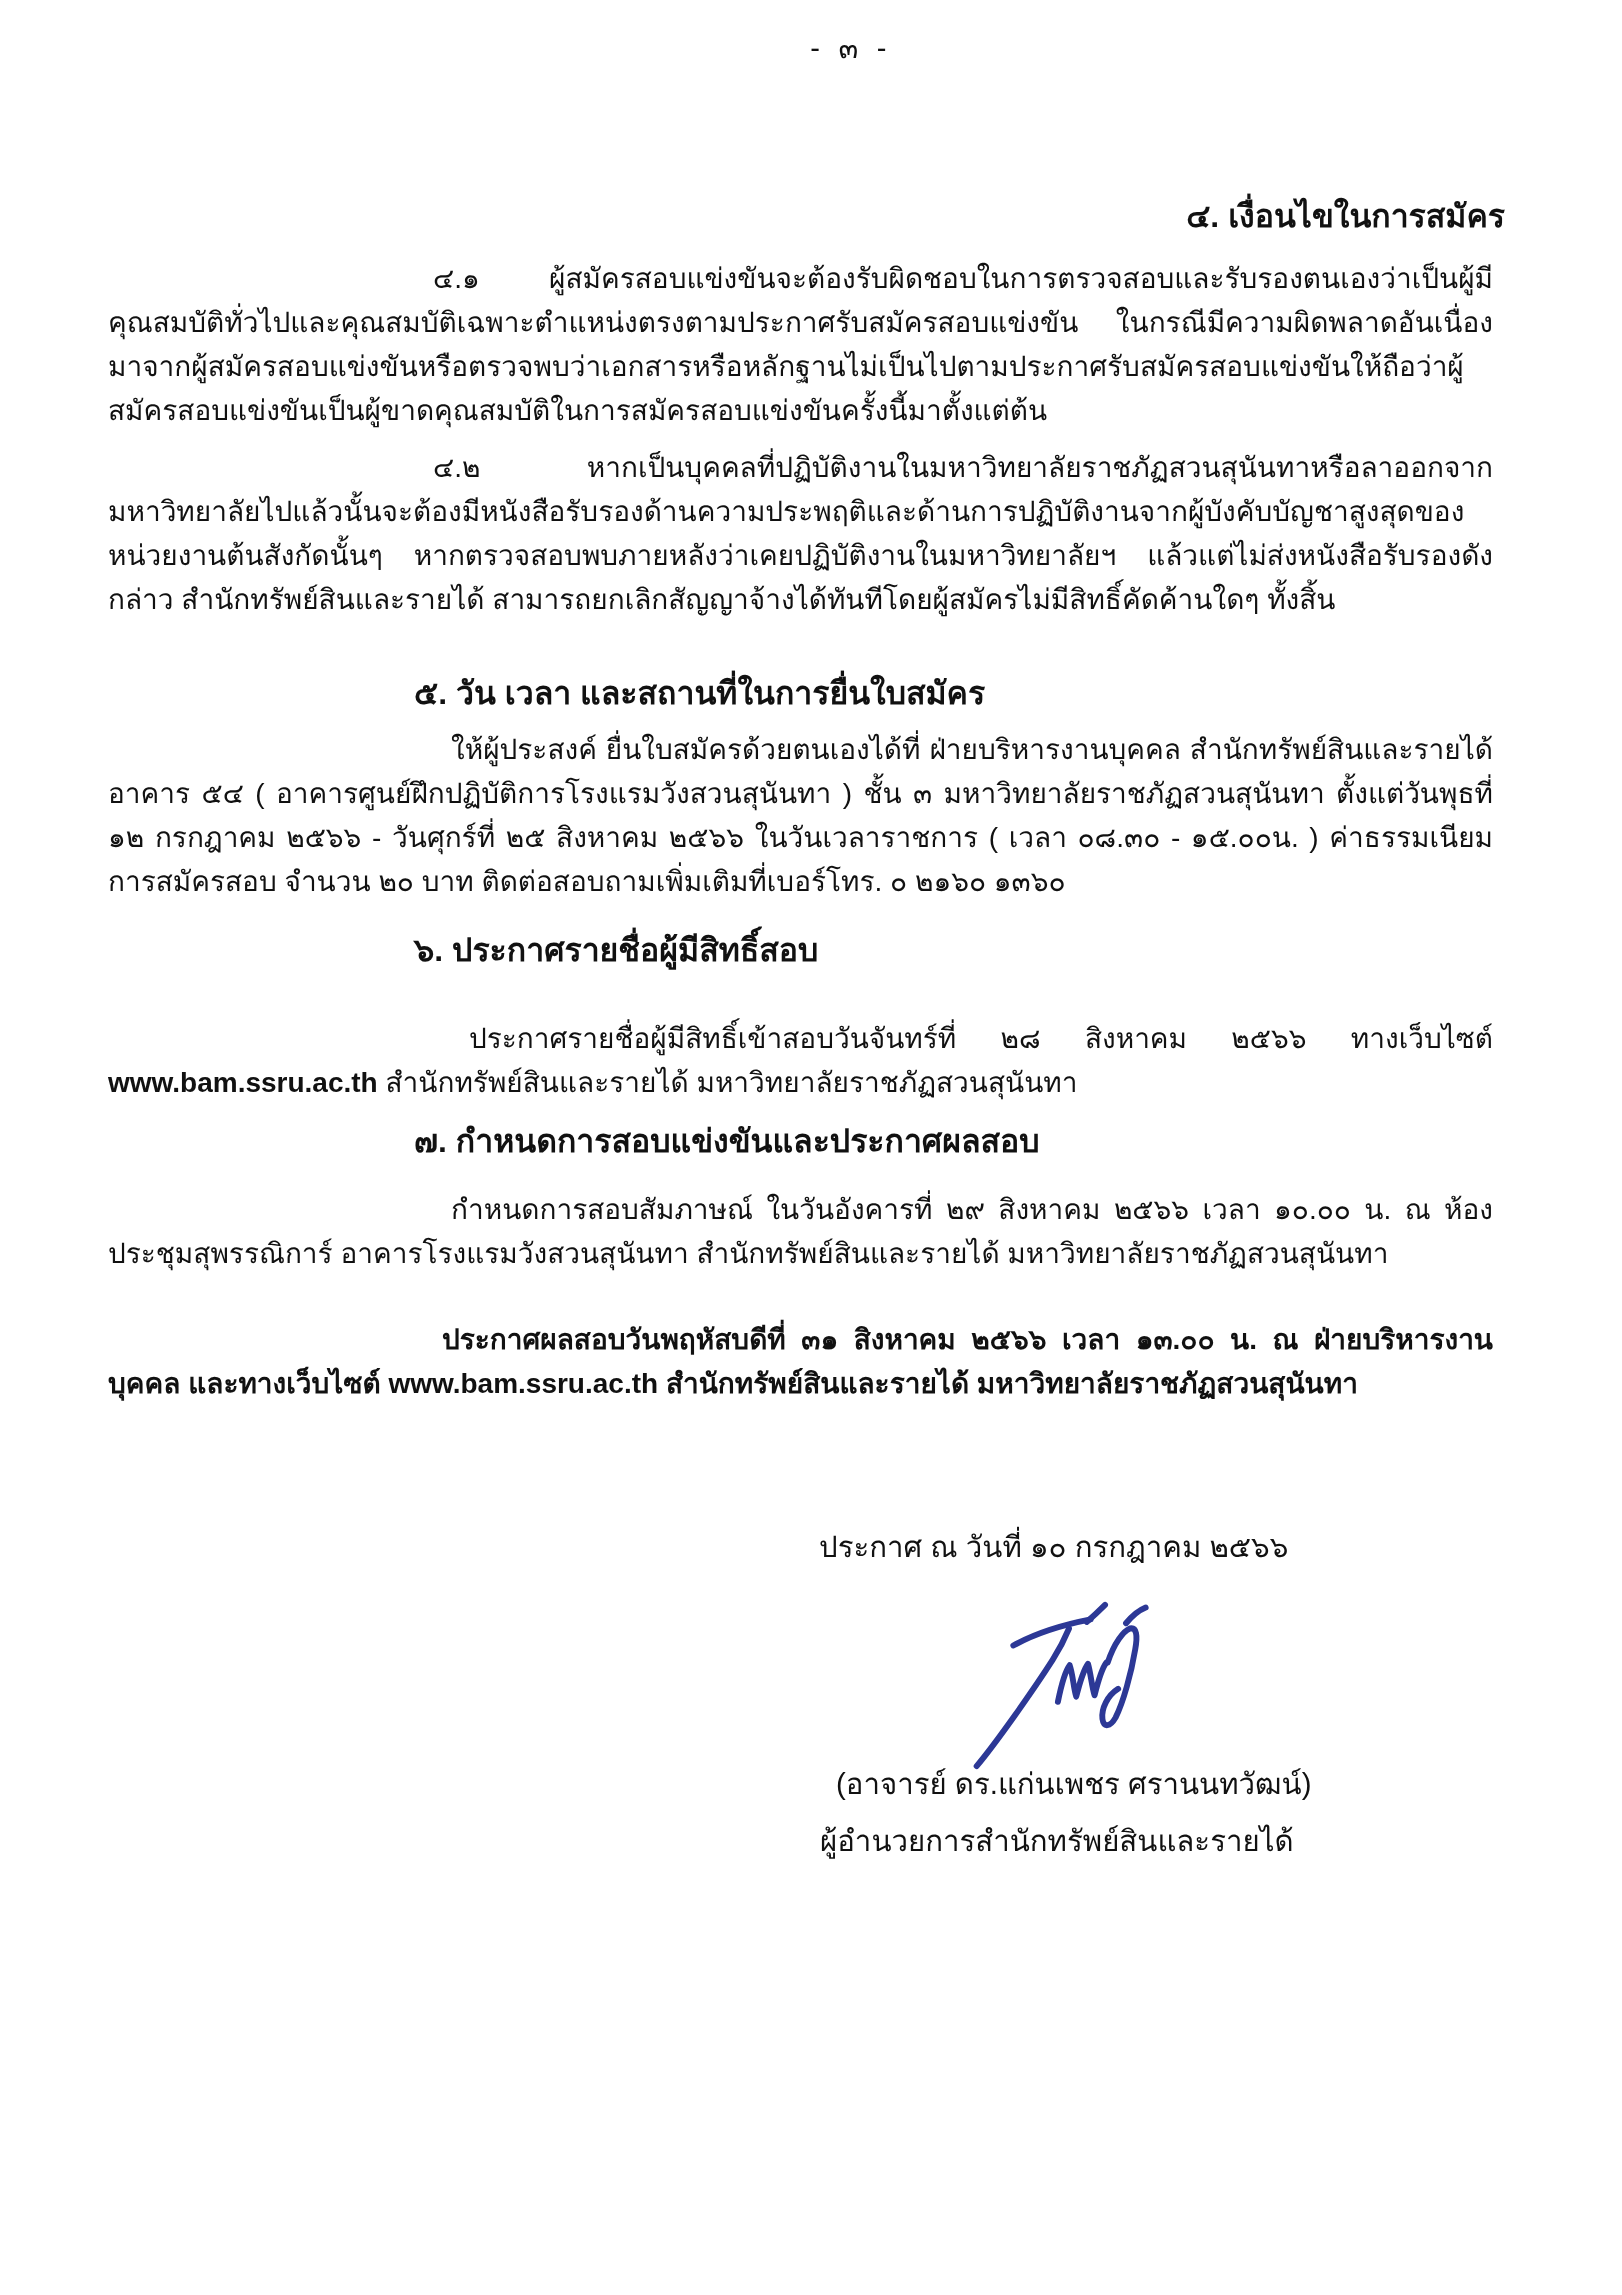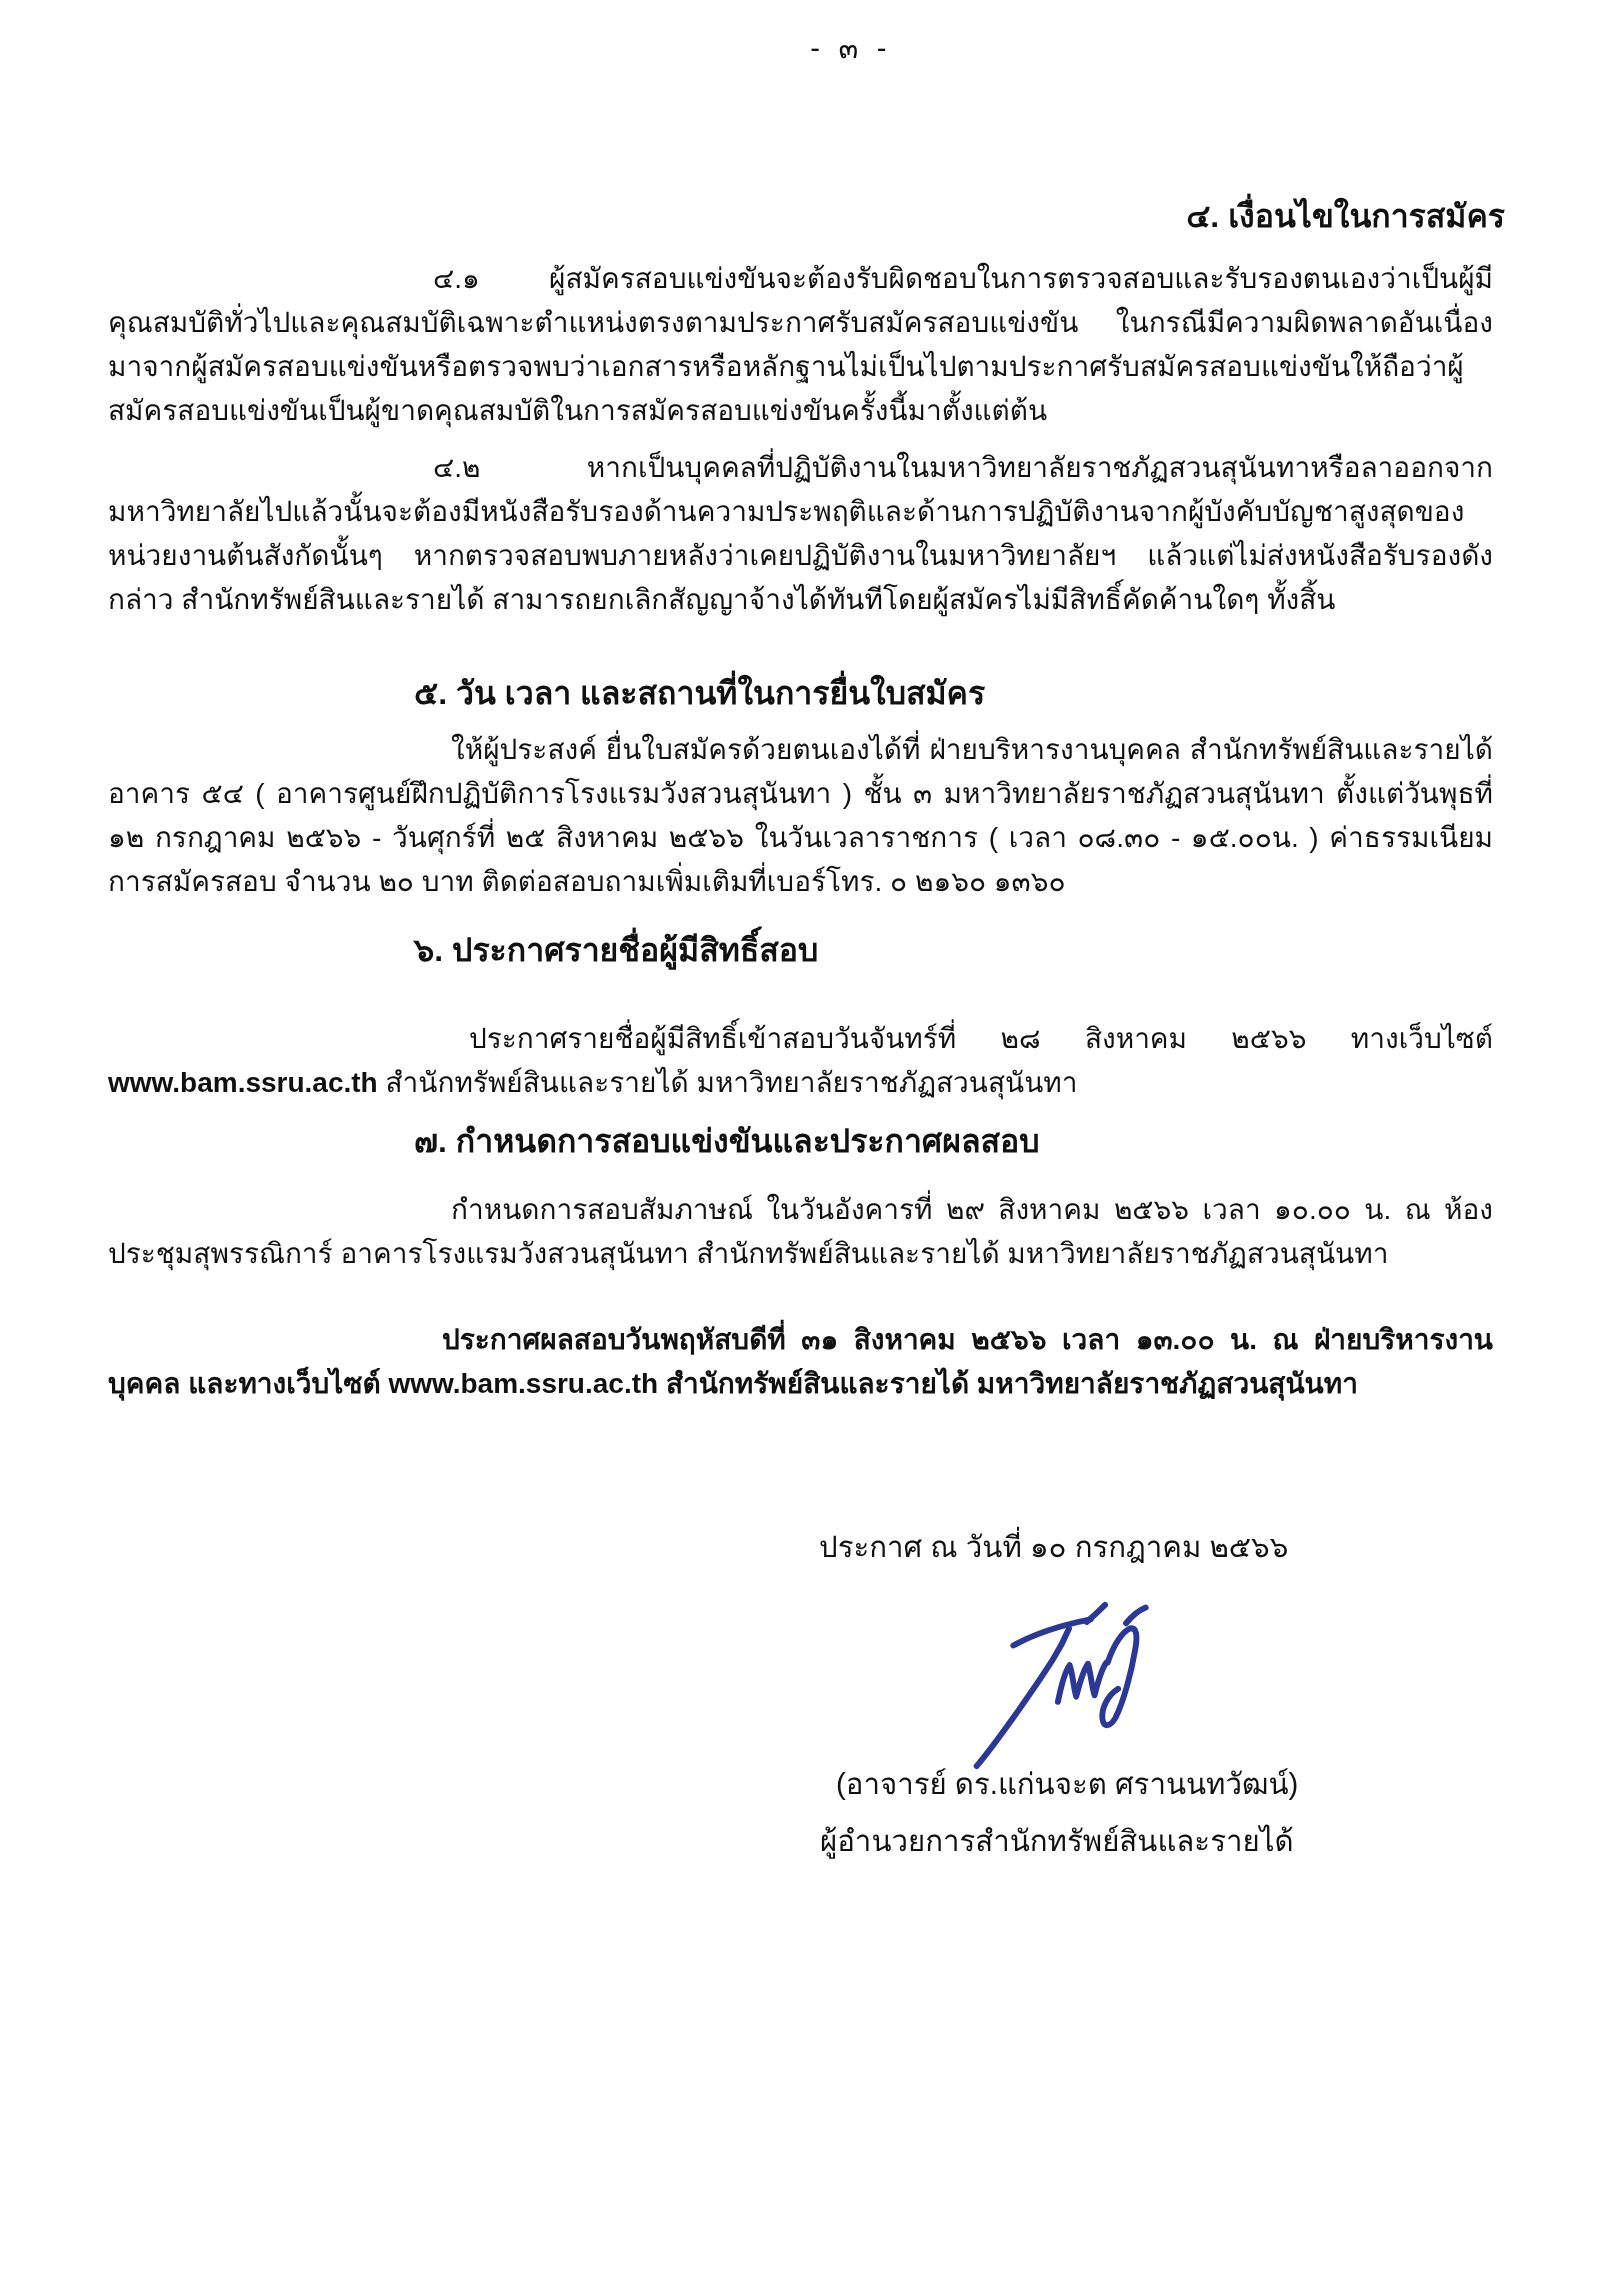--- a/index.html
+++ b/index.html
@@ -75,17 +75,17 @@
 
         <path d="M186,160 C192,130 198,112 204,104 C209,118 210,140 214,152 C220,128 226,110 232,102 C236,116 238,138 242,150 C248,126 254,108 260,100"></path>
 
         <path d="M262,100 C272,70 286,52 296,48 C306,46 308,58 304,80 C298,116 286,160 274,184 C266,198 256,200 254,186 C252,170 262,150 278,140"></path>
 
         <path d="M290,40 C300,28 310,20 320,16"></path>
       </g>
     </svg>
   </div>
 
-  <div class="abs sig-name">(อาจารย์ ดร.แก่นจะต ศรานนทวัฒน์)</div>
+  <div class="abs sig-name">(อาจารย์ ดร.แก่นเพชร ศรานนทวัฒน์)</div>
   <div class="abs sig-title">ผู้อำนวยการสำนักทรัพย์สินและรายได้</div>
 
 </div>
 
 
 </body></html>

